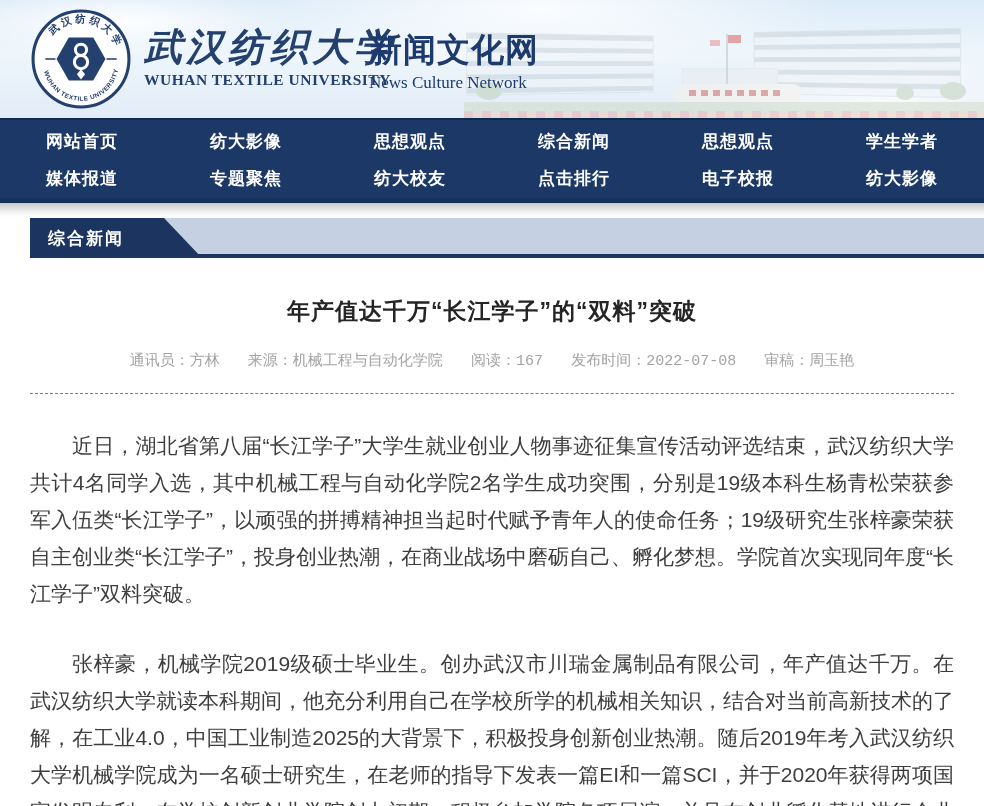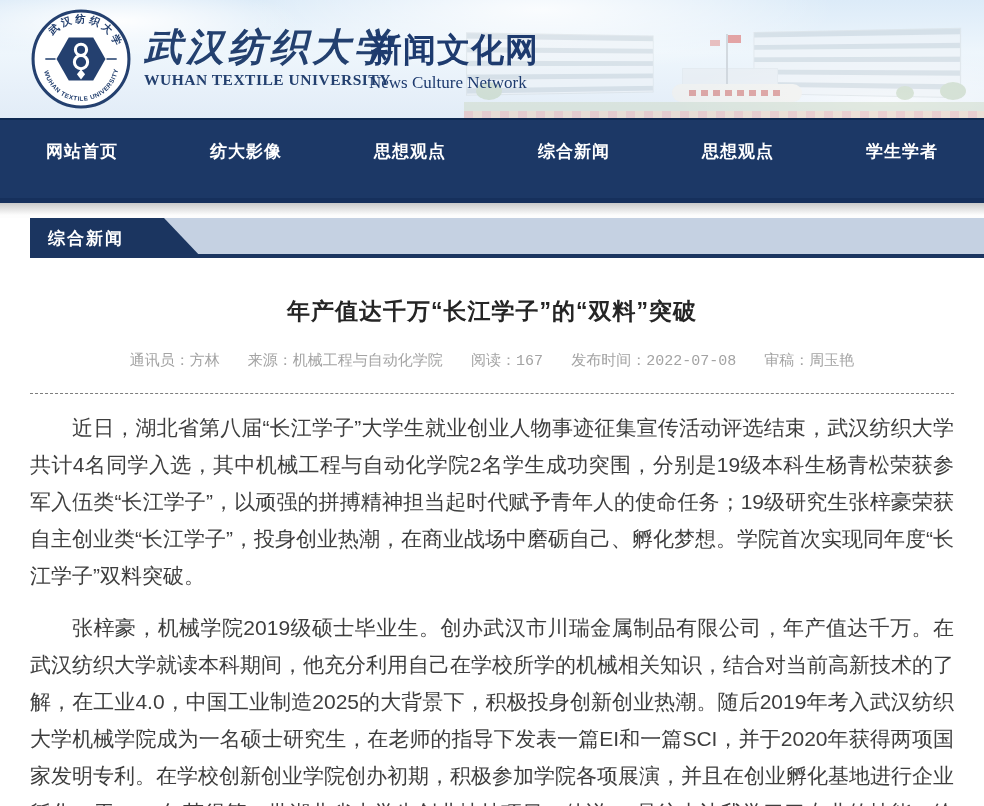--- a/index.html
+++ b/index.html
@@ -43,40 +43,40 @@
   .uni-zh { font-family:"DejaVu Serif","Liberation Serif",serif; font-style:italic; font-weight:bold;
             font-size:38px; letter-spacing:4px; line-height:46px; white-space:nowrap; }
   .uni-en { font-family:"Liberation Serif","DejaVu Serif",serif; font-weight:bold;
             font-size:15.5px; letter-spacing:.5px; margin-top:1px; white-space:nowrap; }
   .site-block { position:absolute; left:369px; top:30px; color:#1d3a6e; }
   .site-zh { font-weight:bold; font-size:33px; line-height:40px; letter-spacing:1px; white-space:nowrap; }
   .site-en { font-family:"Liberation Serif","DejaVu Serif",serif; font-weight:normal;
              font-size:17px; margin-top:3px; white-space:nowrap; }
 
   
-  .nav { height:85px; background:#1c3866; border-top:2px solid #0f2a52; border-bottom:5px solid #16305c; padding-top:13px; }
+  .nav { height:85px; background:#1c3866; border-top:2px solid #0f2a52; border-bottom:5px solid #16305c; padding-top:3px; }
   .nav-row { list-style:none; display:grid; grid-template-columns:repeat(6,1fr); height:37px; align-items:center; justify-items:center; }
   .nav-link { color:#ffffff; font-weight:bold; font-size:17px; text-decoration:none; letter-spacing:1px; cursor:pointer; }
 
   
   .gap { height:15px; background:linear-gradient(180deg,#c9c9c9,#fdfdfd 80%); }
   .section-bar { margin-left:30px; height:40px; background:#c5d1e2; border-bottom:4px solid #1b3560; position:relative; }
   .section-tab { position:absolute; left:0; top:0; height:40px; width:172px; background:#1b3560;
                  clip-path:polygon(0 0, 134px 0, 172px 100%, 0 100%);
                  display:flex; align-items:center; cursor:pointer; }
   .section-tab span { color:#ffffff; font-size:17px; font-weight:bold; padding-left:18px; letter-spacing:2px; }
 
   
   .content { padding:0 30px 30px 30px; }
   .title { margin-top:38px; text-align:center; font-size:23px; font-weight:bold; color:#252525; letter-spacing:1px; }
   .meta { margin-top:24px; text-align:center; font-size:15px; color:#a3a3a3; }
   .meta-item { margin:8px 12px; white-space:nowrap;font-family:Liberation Mono, monospace; }
   .divider { margin-top:23px; border-top:1px dashed #7d7d7d; height:0; }
   .body-text { margin-top:2px; }
-  .para { font-size:21px; line-height:37px; color:#3e3e3e; text-indent:2em; margin-top:15px; text-align:justify; }
+  .para { font-size:21px; line-height:37px; color:#3e3e3e; text-indent:2em; margin-top:33px; text-align:justify; }
 </style>
 </head>
 <body>
 
 <div class="page">
 
   <header class="hdr">
     <div class="hdr-photo">
       <div class="bldg bldg-l"></div>
       <div class="bldg bldg-r"></div>
@@ -147,20 +147,46 @@
         </li>
 
         <li class="nav-cell">
           <a class="nav-link">思想观点</a>
         </li>
 
         <li class="nav-cell">
           <a class="nav-link">学生学者</a>
         </li>
       </ul>
+    <ul class="nav-row">
+
+        <li class="nav-cell">
+          <a class="nav-link">媒体报道</a>
+        </li>
+
+        <li class="nav-cell">
+          <a class="nav-link">专题聚焦</a>
+        </li>
+
+        <li class="nav-cell">
+          <a class="nav-link">纺大校友</a>
+        </li>
+
+        <li class="nav-cell">
+          <a class="nav-link">点击排行</a>
+        </li>
+
+        <li class="nav-cell">
+          <a class="nav-link">电子校报</a>
+        </li>
+
+        <li class="nav-cell">
+          <a class="nav-link">纺大影像</a>
+        </li>
+      </ul>
   </nav>
 
   <div class="gap"></div>
 
   <div class="section-bar">
     <div class="section-tab">
       <span>综合新闻</span>
     </div>
   </div>
 

